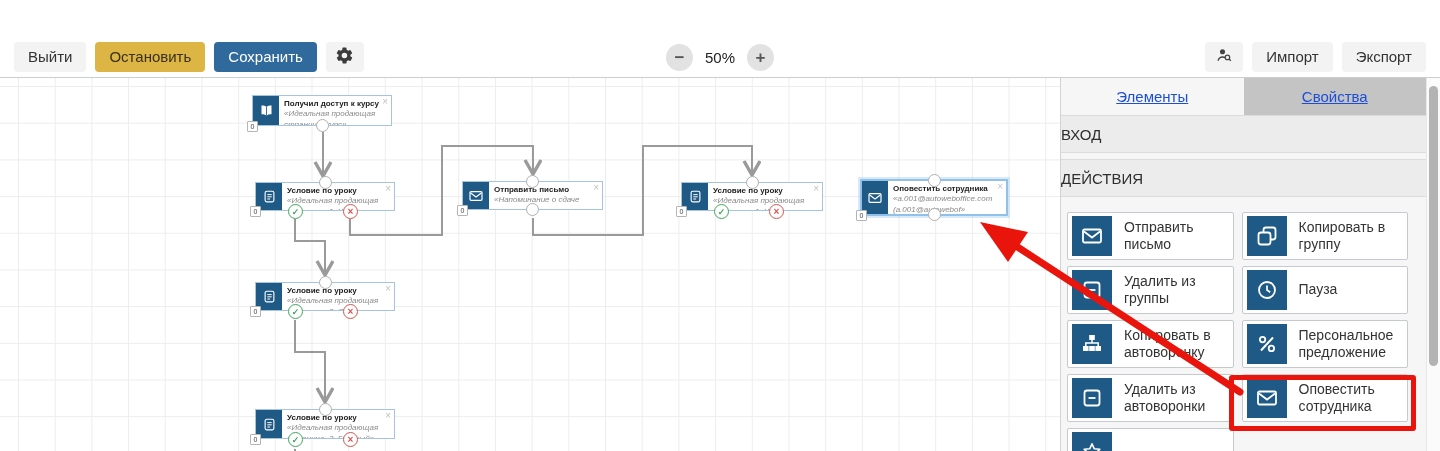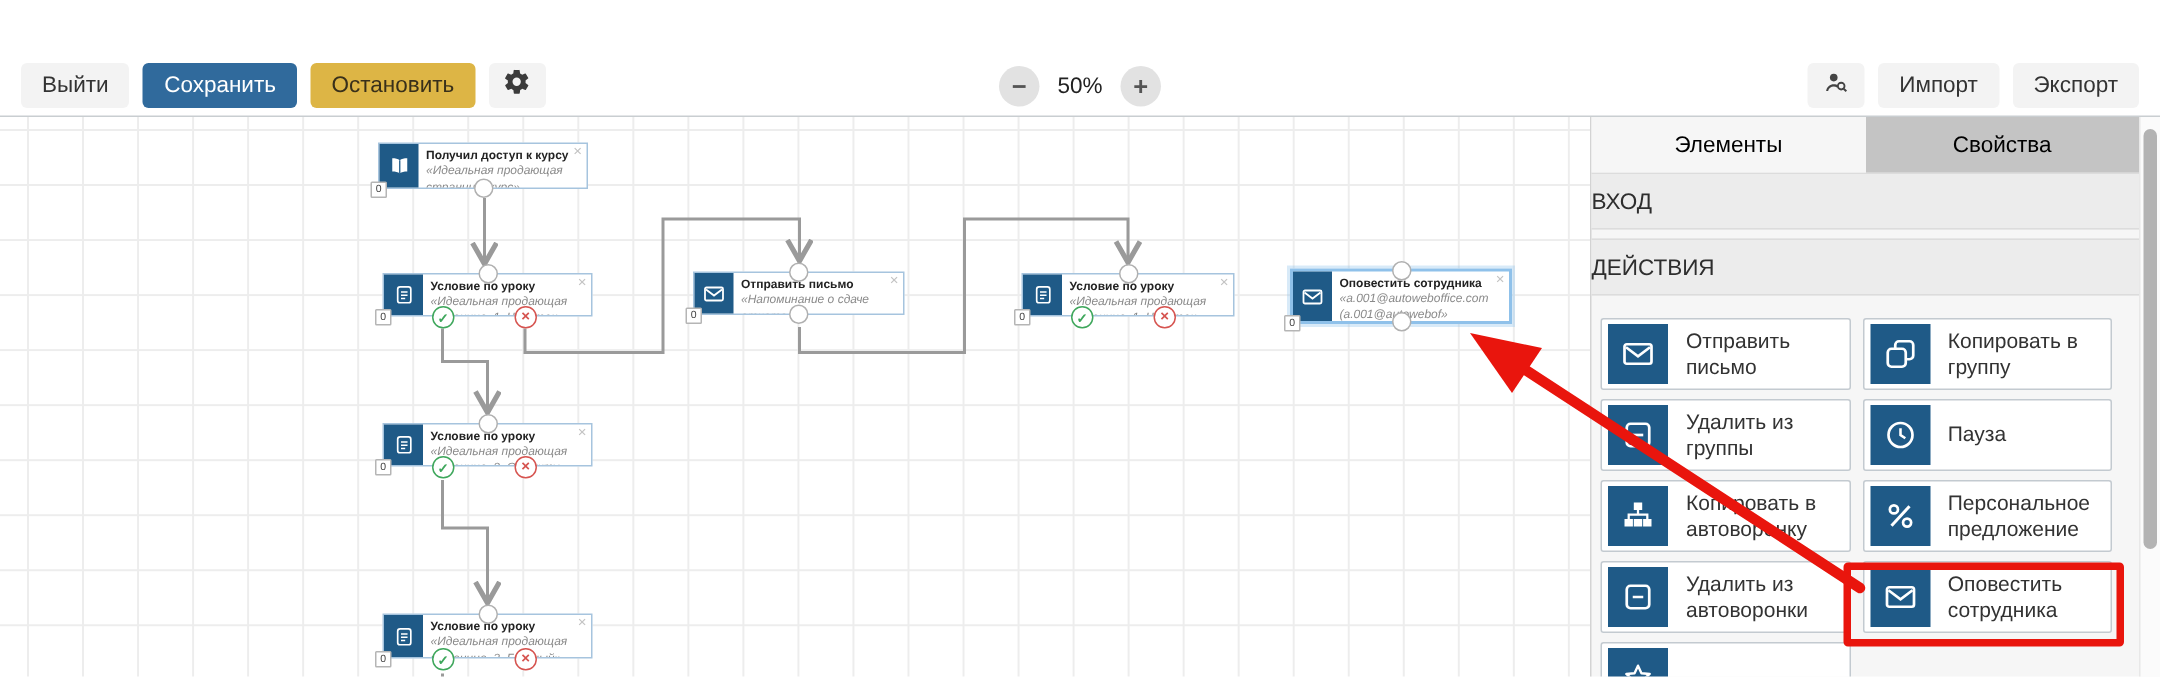--- a/index.html
+++ b/index.html
@@ -56,21 +56,21 @@
     justify-content:center; font-size:9px; font-weight:bold; }
   .port-ok { left:32px; border:1.5px solid #3fa75c; color:#3fa75c; }
   .port-err { left:87px; border:1.5px solid #d65450; color:#d65450; font-size:10px; }
 
   
   .panel { position:absolute; top:42px; left:1060px; width:380px; height:409px;
     background:#f6f6f6; border-left:1px solid #d3d3d3; }
   .panel-content { margin-right:14px; }
   .tabs { display:flex; height:37px; }
   .tab { flex:1; display:flex; align-items:center; justify-content:center;
-    font-size:15px; color:#000000; cursor:pointer; }
+    font-size:15px; color:#1d4ed8; cursor:pointer;text-decoration:underline; }
   .tab.active { background:#f6f6f6; }
   .tab.inactive { background:#c4c4c4; }
   .sectionbar { height:38px; background:#ececec; border-top:1px solid #dcdcdc;
     border-bottom:1px solid #dcdcdc; display:flex; align-items:center;
     font-size:15px; color:#2e2e2e; }
   .sectionbar.second { margin-top:6px; }
   .agrid { display:grid; grid-template-columns:1fr 1fr; gap:6px 8px;
     padding:15px 18px 5px 6px; }
   .abtn { height:48px; background:#fff; border:1px solid #c3cad0; border-radius:2px;
     display:flex; align-items:center; cursor:pointer; }
@@ -89,22 +89,22 @@
     pointer-events:none; }
 </style>
 </head>
 <body>
 
 <div class="page">
 
   <div class="toolbar">
     <div class="tb-group">
       <button class="btn">Выйти</button>
+      <button class="btn warning">Остановить</button>
       <button class="btn primary">Сохранить</button>
-      <button class="btn warning">Остановить</button>
       <button class="btn iconbtn">
         <span>
           <svg width="19" height="19" viewBox="0 0 24 24">
               <path fill="#3b3b3b" d="M19.4 13c.04-.33.06-.66.06-1s-.02-.67-.06-1l2.1-1.65a.5.5 0 0 0 .12-.64l-2-3.46a.5.5 0 0 0-.6-.22l-2.49 1a7.3 7.3 0 0 0-1.73-1l-.38-2.65A.5.5 0 0 0 13.93 2h-4a.5.5 0 0 0-.5.42l-.37 2.65c-.63.26-1.2.6-1.74 1l-2.48-1a.5.5 0 0 0-.61.22l-2 3.46a.5.5 0 0 0 .12.64L4.55 11c-.04.33-.07.66-.07 1s.03.67.07 1l-2.11 1.65a.5.5 0 0 0-.12.64l2 3.46c.13.22.39.31.61.22l2.48-1c.54.41 1.12.75 1.74 1l.37 2.65c.05.24.25.42.5.42h4c.25 0 .46-.18.5-.42l.37-2.65a7.2 7.2 0 0 0 1.73-1l2.49 1c.22.09.48 0 .6-.22l2-3.46a.5.5 0 0 0-.12-.64L19.4 13zM11.93 15.5a3.5 3.5 0 1 1 0-7 3.5 3.5 0 0 1 0 7z"></path>
             </svg>
         </span>
       </button>
     </div>
 
     <div class="zoomctl">

